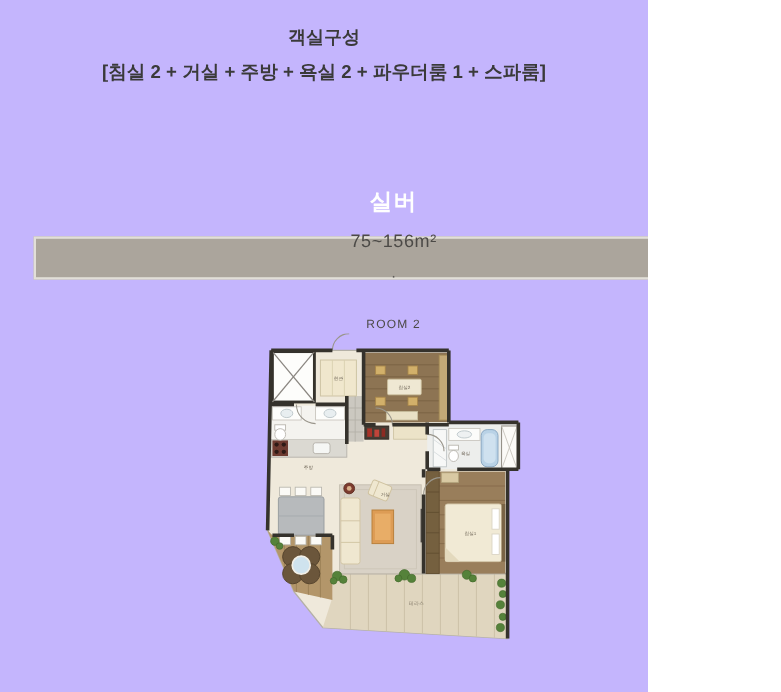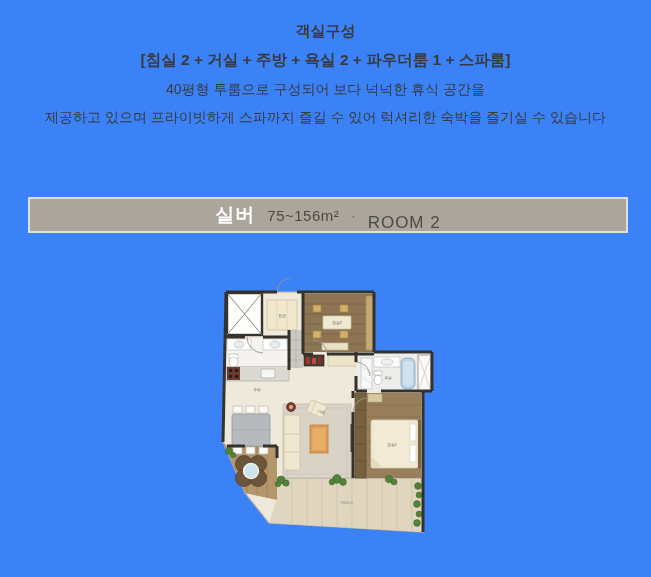--- a/index.html
+++ b/index.html
@@ -1,41 +1,39 @@
 <!DOCTYPE html>
 <html><head>
 <meta charset="utf-8">
 <style>
   html,body{margin:0;padding:0;background:#ffffff;}
   body{font-family:"Liberation Sans","DejaVu Sans",sans-serif;}
-  .page{position:relative;width:651px;height:577px;background:#3b82f6;overflow:hidden;}
+  .page{position:relative;width:540px;height:577px;background:#c4b5fd;overflow:hidden;}
   .intro-line{position:absolute;left:0;width:100%;text-align:center;color:#3a3a3a;}
   .intro-title{top:22px;font-size:15px;font-weight:bold;}
   .intro-comp{top:50px;font-size:15.5px;font-weight:bold;}
   .intro-desc1{top:81px;font-size:14px;}
   .intro-desc2{top:109px;font-size:14px;}
   .banner{position:absolute;left:28px;top:197px;width:600px;height:36px;
           background:#aba59c;border:2px solid #e2dfd8;box-sizing:border-box;
-          display:flex;align-items:center;justify-content:center;gap:12px;}
+          display:flex;align-items:center;justify-content:center;gap:12px;flex-direction:column;}
   .banner .room-name{color:#ffffff;font-size:19px;font-weight:bold;letter-spacing:1px;}
   .banner .room-area{color:#4c4a47;font-size:15px;letter-spacing:0.5px;}
   .banner .dot{color:#5d5b57;font-size:13px;}
-  .banner .room-count{color:#4c4a47;font-size:17px;letter-spacing:1px;margin-top:16px;}
+  .banner .room-count{color:#4c4a47;font-size:10px;letter-spacing:1px;margin-top:16px;}
   .plan-wrap{position:absolute;left:217px;top:278px;width:217px;height:294px;}
   svg text{font-family:"Liberation Sans","DejaVu Sans",sans-serif;}
 </style>
 </head>
 <body>
 
 <div class="page">
 
   <div class="intro-line intro-title">객실구성</div>
   <div class="intro-line intro-comp">[침실 2 + 거실 + 주방 + 욕실 2 + 파우더룸 1 + 스파룸]</div>
-  <div class="intro-line intro-desc1">40평형 투룸으로 구성되어 보다 넉넉한 휴식 공간을</div>
-  <div class="intro-line intro-desc2">제공하고 있으며 프라이빗하게 스파까지 즐길 수 있어 럭셔리한 숙박을 즐기실 수 있습니다</div>
 
   <div class="banner">
     <span class="room-name">실버</span>
     <span class="room-area">75~156m²</span>
     <span class="dot">·</span>
     <span class="room-count">ROOM 2</span>
   </div>
 
   <div class="plan-wrap">
     <svg width="217" height="294" viewBox="0 0 217 294">

